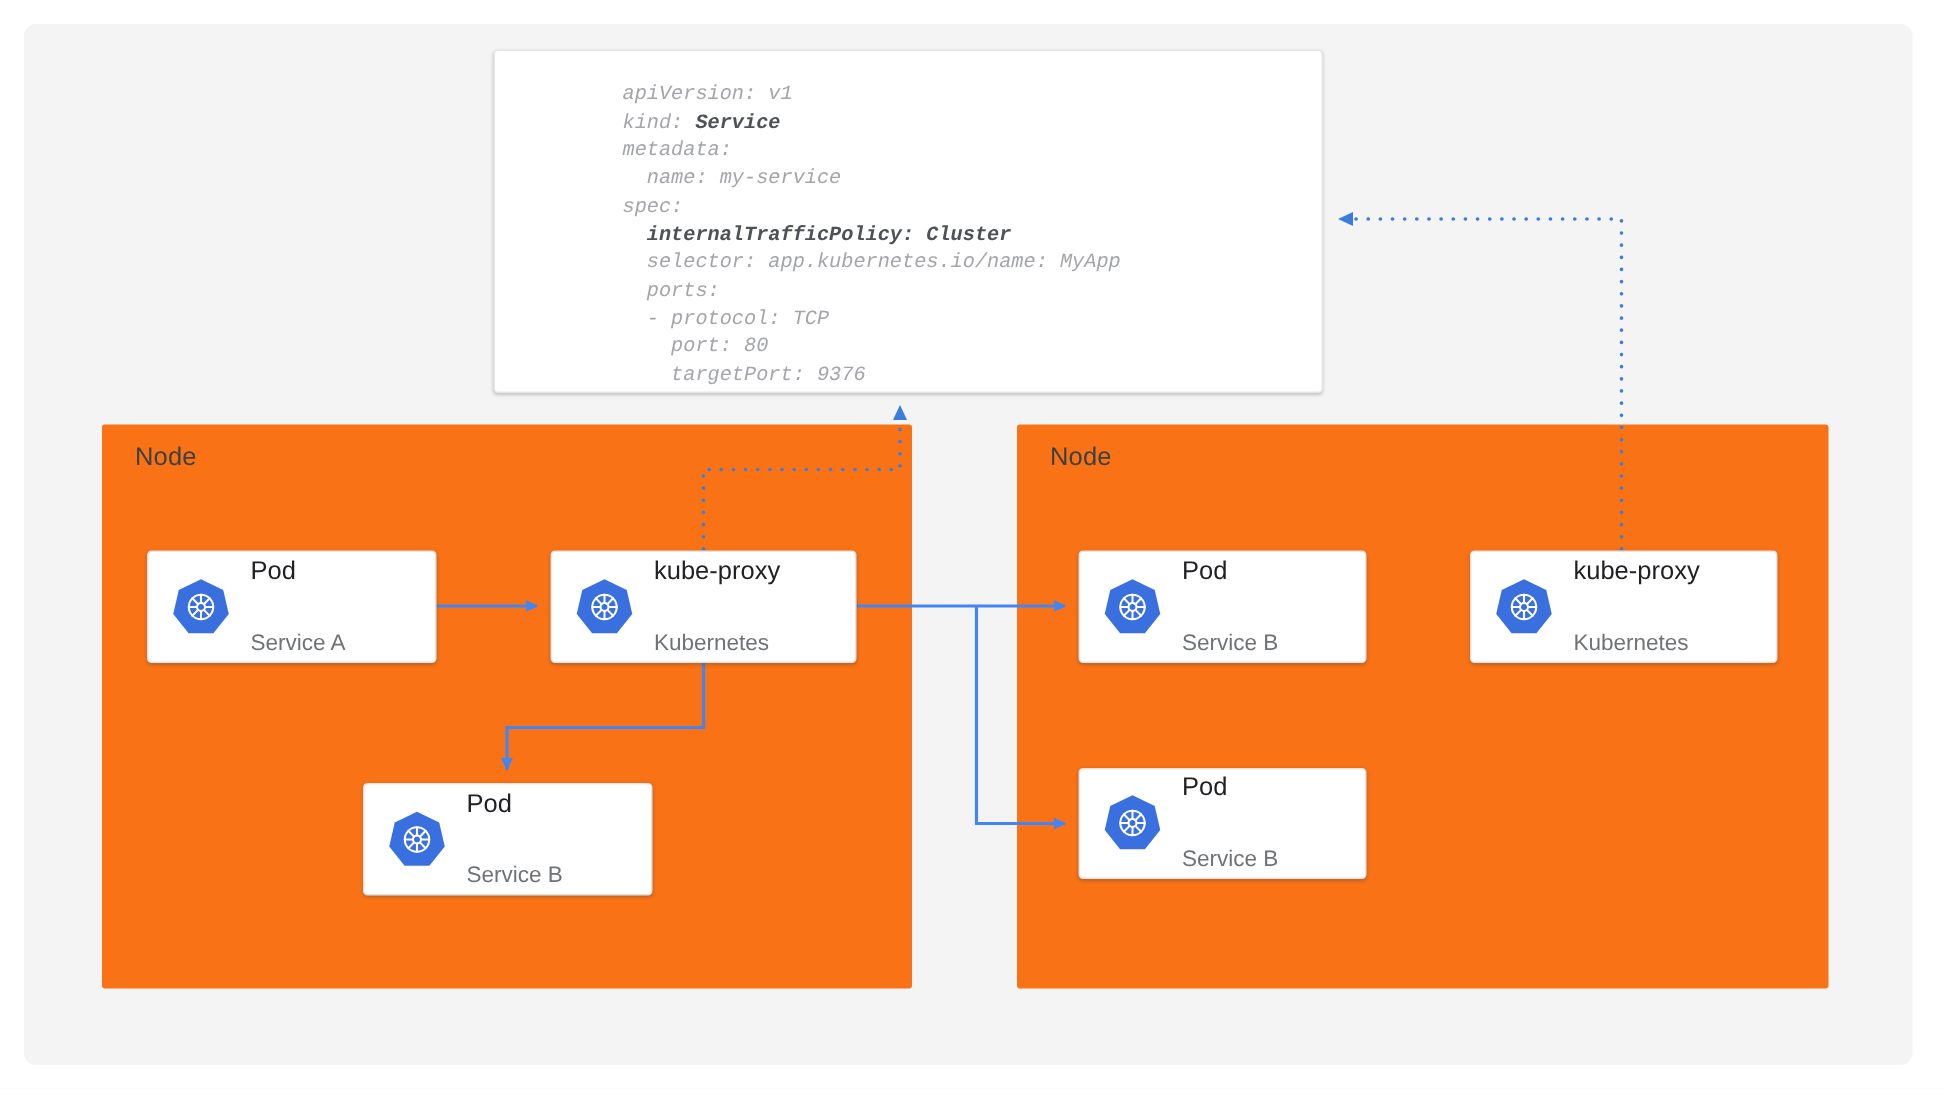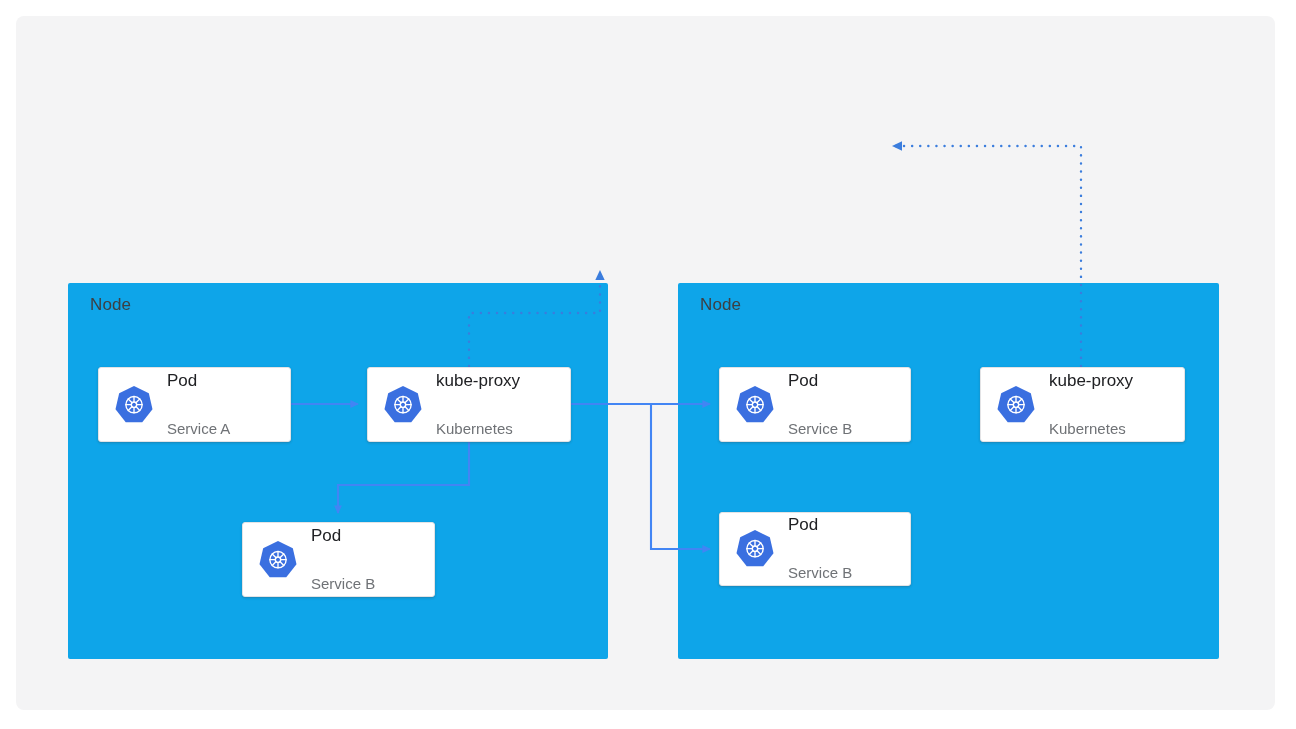--- a/index.html
+++ b/index.html
@@ -21,21 +21,21 @@
     left: 16px;
     top: 16px;
     width: 1259px;
     height: 694px;
     background: #f4f4f5;
     border-radius: 8px;
   }
   
   .node-group {
     position: absolute;
-    background: #0ea5e9;
+    background: #f97316;
     border-radius: 2px;
   }
   .node-label {
     position: absolute;
     left: 22px;
     top: 12px;
     font-size: 17px;
     color: #3c4043;
     letter-spacing: 0.1px;
   }
@@ -109,20 +109,33 @@
     height: 729px;
     pointer-events: none;
   }
 </style>
 </head>
 <body>
 
 <div id="page">
   <div id="canvas"></div>
 
+  <div id="yaml-panel">
+    <pre id="yaml-code">apiVersion: v1
+kind: <b>Service</b>
+metadata:
+  name: my-service
+spec:
+  <b>internalTrafficPolicy: Cluster</b>
+  selector: app.kubernetes.io/name: MyApp
+  ports:
+  - protocol: TCP
+    port: 80
+    targetPort: 9376</pre>
+  </div>
 
   <div class="node-group" style="left:68px; top:283px; width:540px; height:376px;">
     <span class="node-label">Node</span>
   </div>
 
   <div class="node-group" style="left:678px; top:283px; width:541px; height:376px;">
     <span class="node-label">Node</span>
   </div>
 
   <svg id="wires" viewBox="0 0 1296 729" xmlns="http://www.w3.org/2000/svg">

